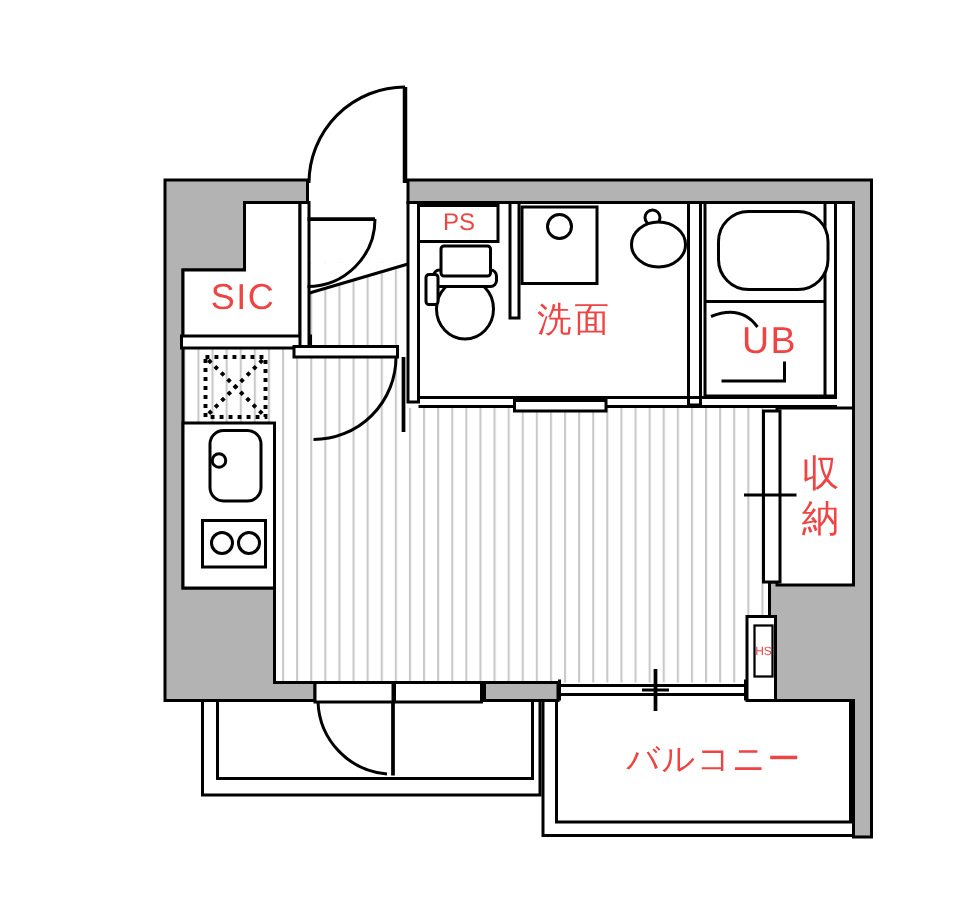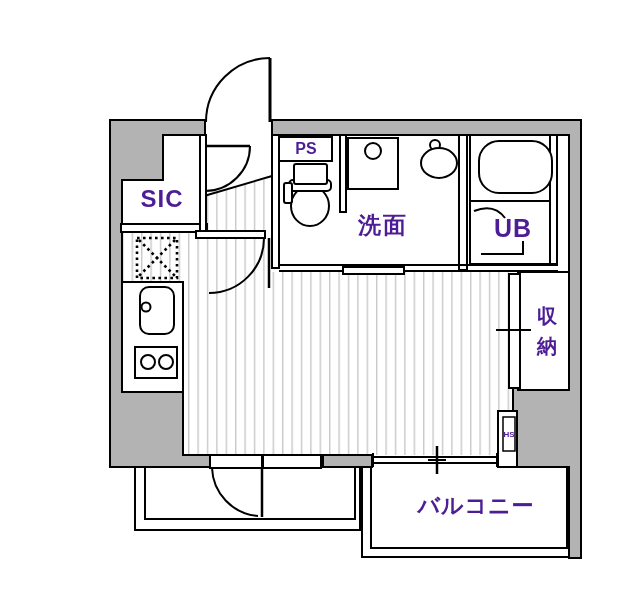--- a/index.html
+++ b/index.html
@@ -5,32 +5,31 @@
   html,body{margin:0;padding:0;background:#fff;}
   #canvas{
     position:relative;width:639px;height:615px;
     background:var(--background,#fff);
     font-family:"Liberation Sans","DejaVu Sans",sans-serif;
     overflow:hidden;
   }
   #plan-svg{position:absolute;left:0;top:0;}
   .label{
     position:absolute;transform:translate(-50%,-50%);
-    color:#4c1d95;white-space:nowrap;z-index:5;
+    color:#ef4444;white-space:nowrap;z-index:5;
     font-family:"Liberation Sans","DejaVu Sans",sans-serif;
-    font-weight:bold;
   }
   .lbl-sic{font-size:24px;letter-spacing:1px;}
   .lbl-ps{font-size:16px;}
   .lbl-senmen{font-size:23px;letter-spacing:2px;}
   .lbl-ub{font-size:25px;letter-spacing:1px;}
   .lbl-ldk{font-size:32px;line-height:35px;text-align:center;}
   .lbl-vertical{
     white-space:normal;word-break:break-all;text-align:center;
-    font-size:20px;width:27px;line-height:30px;letter-spacing:0;
+    font-size:25px;width:27px;line-height:30px;letter-spacing:0;
   }
   .lbl-balcony{font-size:22px;letter-spacing:1px;text-align:right;}
   .lbl-hs{
     white-space:normal;word-break:break-all;text-align:center;
     font-size:8px;width:19px;line-height:9px;
   }
   
   .wallfill{fill:var(--wall-fill,#b3b3b3);stroke:var(--line,#000);stroke-width:2;}
   .wbox{fill:#fff;stroke:var(--line,#000);stroke-width:2;}
   .ln{fill:none;stroke:var(--line,#000);stroke-width:2;}
@@ -161,20 +160,20 @@
     </g>
 
     <g>
       <path class="ln" d="M362,467 L362,557 L569,557"></path>
       <path class="ln" d="M371,467 L371,548 L567,548 L567,467"></path>
     </g>
   </svg>
 
   <div class="label lbl-sic" style="left:162px;top:199px;">SIC</div>
   <div class="label lbl-ps" style="left:306px;top:149px;">PS</div>
-  <div class="label lbl-senmen" style="left:383px;top:225px;">洗面</div>
+  <div class="label lbl-senmen" style="left:383px;top:213px;">洗面</div>
   <div class="label lbl-ub" style="left:513px;top:228px;">UB</div>
   <div class="label lbl-ldk" style="left:342px;top:354px;">
   </div>
   <div class="label lbl-vertical" style="left:547px;top:331px;">収納</div>
   <div class="label lbl-balcony" style="left:476px;top:506px;">バルコニー</div>
   <div class="label lbl-hs" style="left:509px;top:434px;">HS</div>
 </div>
 
 </body></html>

